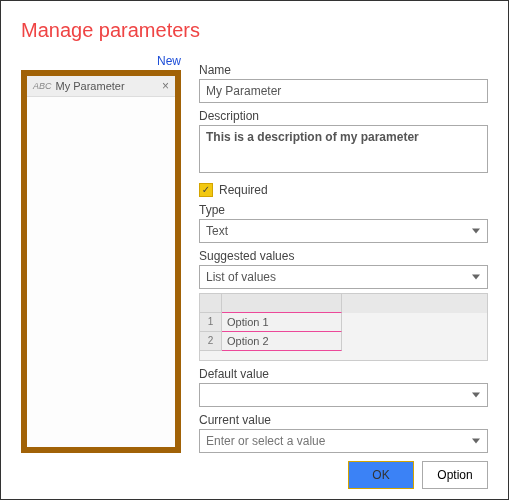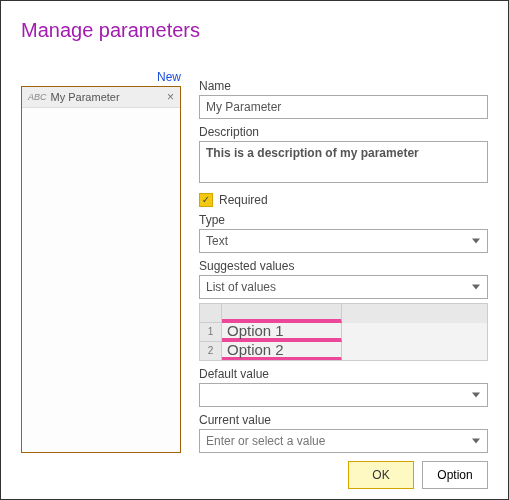--- a/index.html
+++ b/index.html
@@ -1,46 +1,46 @@
 <!DOCTYPE html>
 <html><head>
 <meta charset="utf-8">
 <style>
 * { box-sizing: border-box; margin: 0; padding: 0; }
 body { font-family: "Segoe UI", Arial, sans-serif; background: #fff; }
 .dialog { width: 509px; height: 500px; border: 1px solid #333; padding: 18px 20px 10px 20px; display: flex; flex-direction: column; }
-.title { font-size: 20px; font-weight: 300; color: #a21caf; margin-bottom: 28px; }
+.title { font-size: 20px; font-weight: 300; color: #ef4444; margin-bottom: 12px; }
 .body { display: flex; gap: 18px; flex: 1; overflow: hidden; }
 .side { width: 160px; display: flex; flex-direction: column; }
 .side-top { text-align: right; font-size: 12px; }
 .new-link { color: #1d4ed8; cursor: pointer; }
-.param-list { border: 1px solid #a16207; flex: 1; margin-top: 2px; background: #fdfdfd; }
+.param-list { border: 6px solid #a16207; flex: 1; margin-top: 2px; background: #fdfdfd; }
 .param-item { display: flex; align-items: center; background: #eee; padding: 3px 6px; font-size: 11px; color: #555; border-bottom: 1px solid #ddd; }
 .abc-icon { font-size: 9px; color: #888; margin-right: 4px; font-style: italic; }
 .param-name { flex: 1; }
 .close-x { color: #777; cursor: pointer; font-size: 12px; }
 .form { flex: 1; display: flex; flex-direction: column; font-size: 12px; color: #444; }
 .lbl { margin-bottom: 2px; margin-top: 6px; }
 .lbl.first { margin-top: 9px; }
 .inp, .sel, .ta { width: 100%; border: 1px solid #aaa; padding: 4px 6px; font-size: 12px; font-family: inherit; color: #555; background: #fff; }
 .ta { height: 52px; resize: none; font-weight: bold; }
 .sel { appearance: none; background: #fff; padding-right: 20px; }
 .sel-wrap { position: relative; }
 .sel-wrap::after { content: ""; position: absolute; right: 8px; top: 50%; width: 0; height: 0; border-left: 4px solid transparent; border-right: 4px solid transparent; border-top: 5px solid #666; transform: translateY(-50%); pointer-events: none; }
 .req-row { display: flex; align-items: center; margin-top: 10px; gap: 6px; }
 .chk { width: 14px; height: 14px; background: #f2c811; border: 1px solid #d4a400; display: flex; align-items: center; justify-content: center; font-size: 10px; color: #444; }
 .grid { border: 1px solid #ccc; background: #f3f3f3; margin-top: 4px; height: 76px; overflow: hidden; }
 .grid-row { display: flex; height: 19px; }
 .grid-hdr { background: #e8e8e8; }
 .grid-num { width: 22px; background: #e8e8e8; border-right: 1px solid #ccc; border-bottom: 1px solid #ccc; font-size: 10px; color: #777; display: flex; align-items: center; justify-content: center; }
-.grid-cell { width: 120px; border-right: 1px solid #ccc; border-bottom: 4px solid #ec4899; font-size: 15px; padding: 2px 5px; background: #f2f2f2; color: #555; display: flex; align-items: center; }
+.grid-cell { width: 120px; border-right: 1px solid #ccc; border-bottom: 1px solid #ec4899; font-size: 11px; padding: 2px 5px; background: #f2f2f2; color: #555; display: flex; align-items: center; }
 .grid-hdr .grid-num, .grid-hdr .grid-cell { background: #e6e6e6; }
 .footer { display: flex; justify-content: flex-end; gap: 8px; margin-top: 8px; }
 .btn { min-width: 66px; padding: 6px 14px; font-size: 12px; border: 1px solid #aaa; background: #fff; cursor: pointer; }
-.btn.primary { background: #fef9c3; border-color: #d4a400; color: #333; }
+.btn.primary { background: #3b82f6; border-color: #d4a400; color: #333; }
 </style>
 </head>
 <body>
 
 <div class="dialog">
   <div class="title">Manage parameters</div>
 
   <div class="body">
 
     <div class="side">

